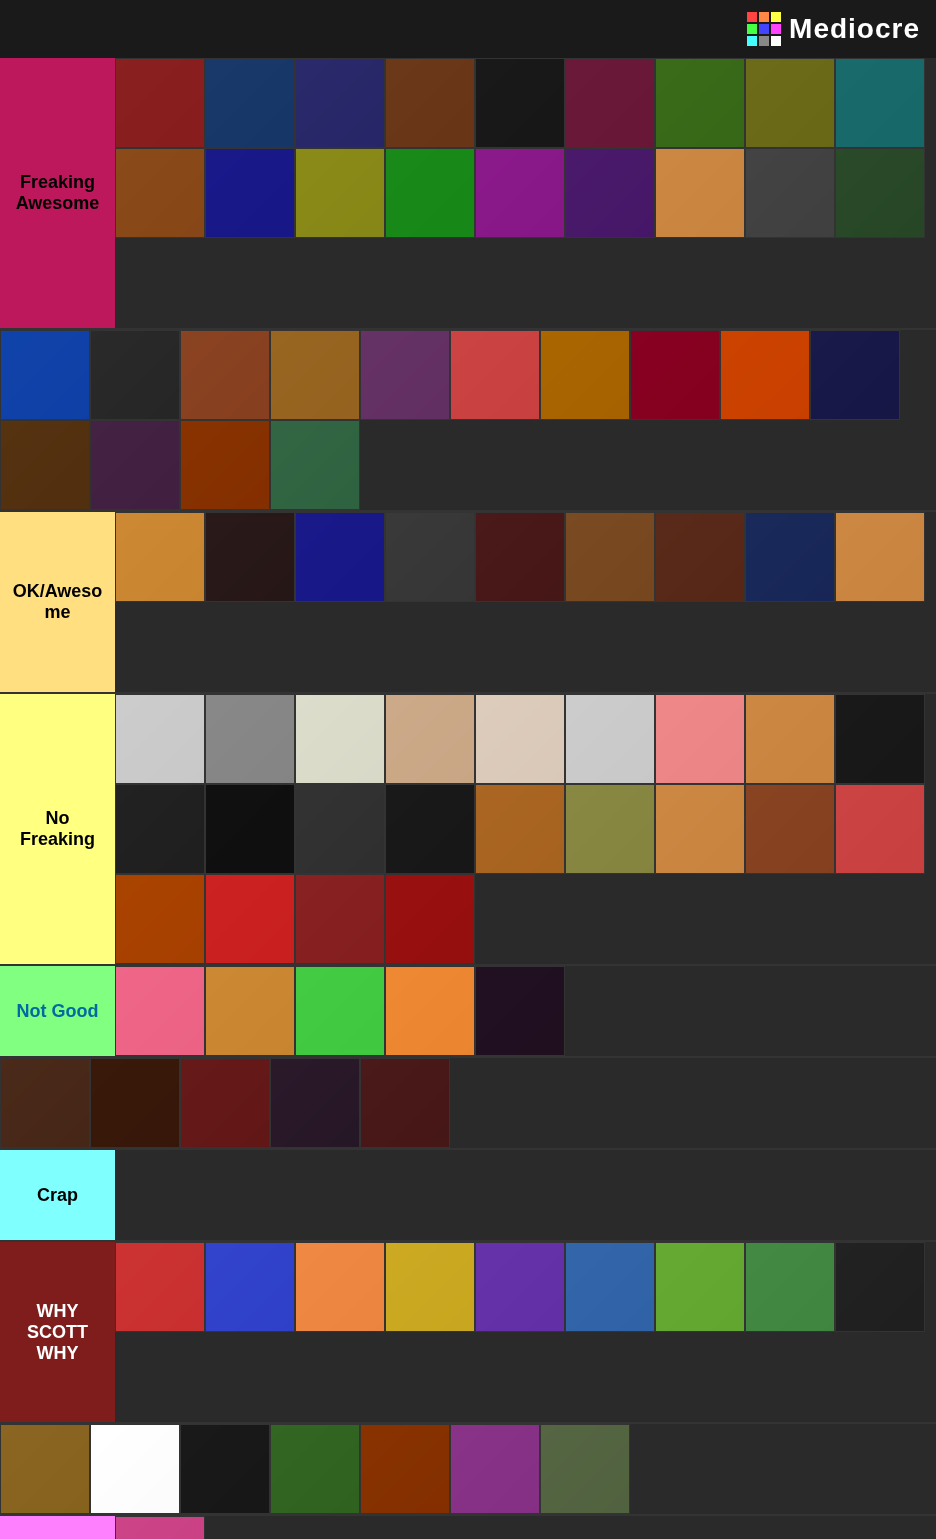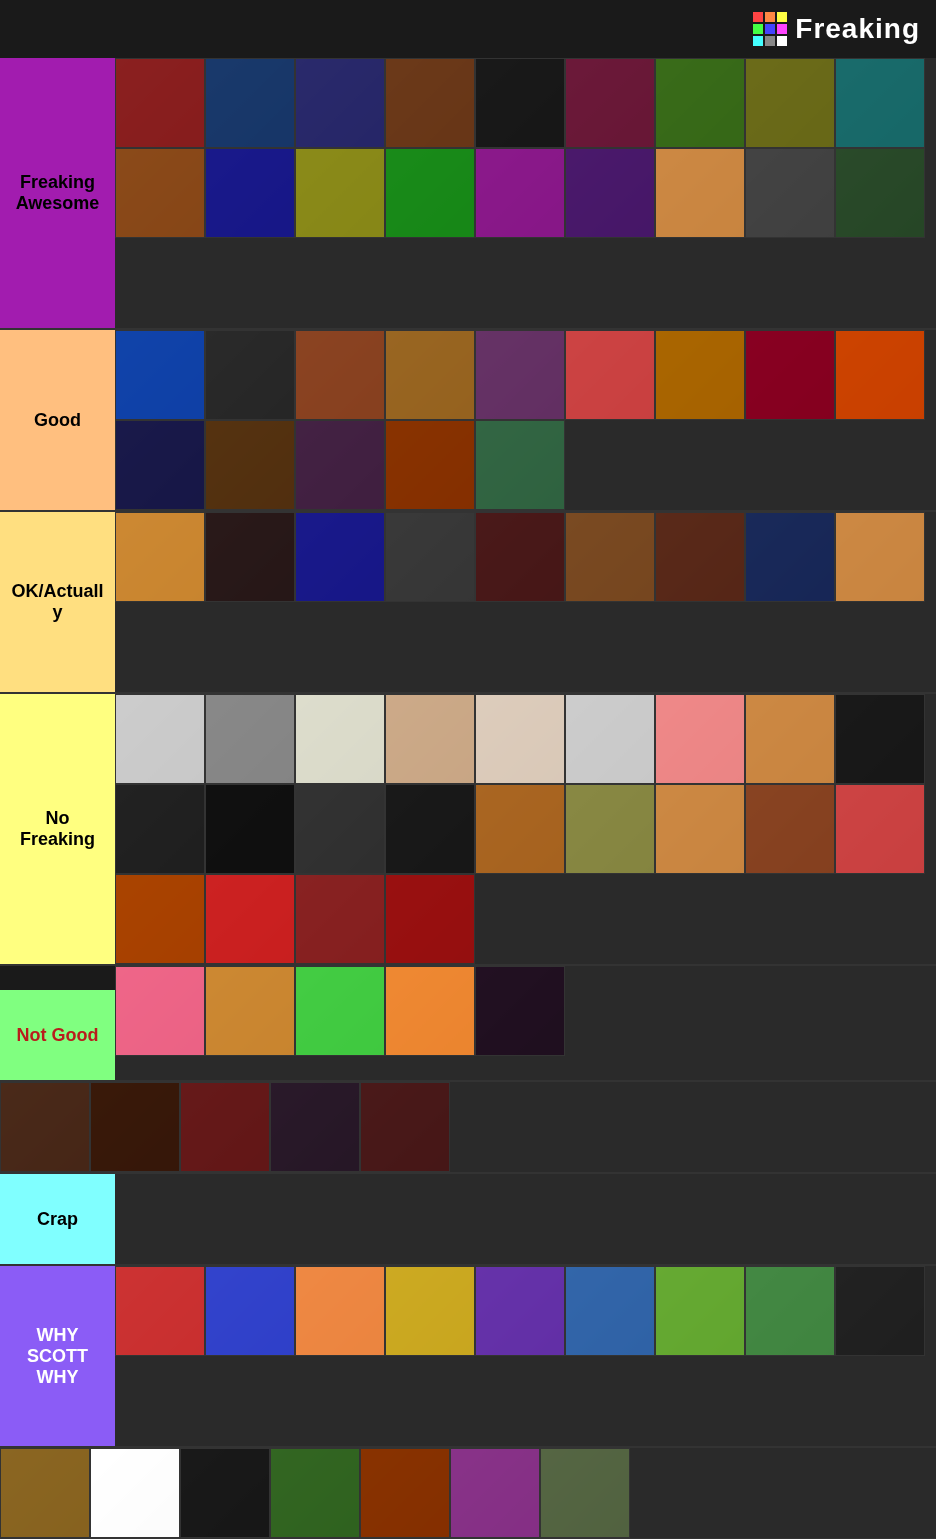--- a/index.html
+++ b/index.html
@@ -101,27 +101,27 @@
         <div class="logo-g1"></div>
         <div class="logo-g2"></div>
         <div class="logo-g3"></div>
         <div class="logo-g4"></div>
         <div class="logo-g5"></div>
         <div class="logo-g6"></div>
         <div class="logo-g7"></div>
         <div class="logo-g8"></div>
         <div class="logo-g9"></div>
       </div>
-      <span>Freaking</span>
+      <span>Mediocre</span>
     </div>
   </div>
 
   <div id="tier-rows-container">
       <div class="tier-row">
-        <div class="tier-label" style="background: #a21caf; color: rgb(0, 0, 0); min-height: 270px;">Freaking
+        <div class="tier-label" style="background: #be185d; color: rgb(0, 0, 0); min-height: 270px;">Freaking
 Awesome</div>
         <div class="tier-content" style="min-height: 270px;">
           <div class="tier-cell">
             <div class="tier-cell-inner" style="background: linear-gradient(135deg, rgb(139, 32, 32) 0%, rgb(99, 0, 0) 100%);">
               <div style="width:100%;height:100%;background:#8b2020;opacity:0.9;"></div>
             </div>
           </div>
           <div class="tier-cell">
             <div class="tier-cell-inner" style="background: linear-gradient(135deg, rgb(26, 58, 107) 0%, rgb(0, 18, 67) 100%);">
               <div style="width:100%;height:100%;background:#1a3a6b;opacity:0.9;"></div>
@@ -203,21 +203,20 @@
             </div>
           </div>
           <div class="tier-cell">
             <div class="tier-cell-inner" style="background: linear-gradient(135deg, rgb(42, 74, 42) 0%, rgb(2, 34, 2) 100%);">
               <div style="width:100%;height:100%;background:#2a4a2a;opacity:0.9;"></div>
             </div>
           </div>
         </div>
       </div>
       <div class="tier-row">
-        <div class="tier-label" style="background: rgb(255, 191, 127); color: rgb(0, 0, 0); min-height: 180px;">Good</div>
         <div class="tier-content" style="min-height: 180px;">
           <div class="tier-cell">
             <div class="tier-cell-inner" style="background: linear-gradient(135deg, rgb(17, 68, 170) 0%, rgb(0, 28, 130) 100%);">
               <div style="width:100%;height:100%;background:#1144aa;opacity:0.9;"></div>
             </div>
           </div>
           <div class="tier-cell">
             <div class="tier-cell-inner" style="background: linear-gradient(135deg, rgb(42, 42, 42) 0%, rgb(2, 2, 2) 100%);">
               <div style="width:100%;height:100%;background:#2a2a2a;opacity:0.9;"></div>
             </div>
@@ -278,21 +277,21 @@
             </div>
           </div>
           <div class="tier-cell">
             <div class="tier-cell-inner" style="background: linear-gradient(135deg, rgb(51, 102, 68) 0%, rgb(11, 62, 28) 100%);">
               <div style="width:100%;height:100%;background:#336644;opacity:0.9;"></div>
             </div>
           </div>
         </div>
       </div>
       <div class="tier-row">
-        <div class="tier-label" style="background: rgb(255, 223, 128); color: rgb(0, 0, 0); min-height: 180px;">OK/Actually</div>
+        <div class="tier-label" style="background: rgb(255, 223, 128); color: rgb(0, 0, 0); min-height: 180px;">OK/Awesome</div>
         <div class="tier-content" style="min-height: 180px;">
           <div class="tier-cell">
             <div class="tier-cell-inner" style="background: linear-gradient(135deg, rgb(204, 136, 51) 0%, rgb(164, 96, 11) 100%);">
               <div style="width:100%;height:100%;background:#cc8833;opacity:0.9;"></div>
             </div>
           </div>
           <div class="tier-cell">
             <div class="tier-cell-inner" style="background: linear-gradient(135deg, rgb(42, 26, 26) 0%, rgb(2, 0, 0) 100%);">
               <div style="width:100%;height:100%;background:#2a1a1a;opacity:0.9;"></div>
             </div>
@@ -443,21 +442,21 @@
             </div>
           </div>
           <div class="tier-cell">
             <div class="tier-cell-inner" style="background: linear-gradient(135deg, rgb(153, 17, 17) 0%, rgb(113, 0, 0) 100%);">
               <div style="width:100%;height:100%;background:#991111;opacity:0.9;"></div>
             </div>
           </div>
         </div>
       </div>
       <div class="tier-row">
-        <div class="tier-label" style="background: rgb(128, 255, 128); color: #b91c1c; min-height: 90px; margin-top: 24px;">Not Good</div>
+        <div class="tier-label" style="background: rgb(128, 255, 128); color: #0369a1; min-height: 90px;">Not Good</div>
         <div class="tier-content" style="min-height: 90px;">
           <div class="tier-cell">
             <div class="tier-cell-inner" style="background: linear-gradient(135deg, rgb(238, 102, 136) 0%, rgb(198, 62, 96) 100%);">
               <div style="width:100%;height:100%;background:#ee6688;opacity:0.9;"></div>
             </div>
           </div>
           <div class="tier-cell">
             <div class="tier-cell-inner" style="background: linear-gradient(135deg, rgb(204, 136, 51) 0%, rgb(164, 96, 11) 100%);">
               <div style="width:100%;height:100%;background:#cc8833;opacity:0.9;"></div>
             </div>
@@ -506,21 +505,21 @@
               <div style="width:100%;height:100%;background:#4a1a1a;opacity:0.9;"></div>
             </div>
           </div>
         </div>
       </div>
       <div class="tier-row">
         <div class="tier-label" style="background: rgb(128, 255, 255); color: rgb(0, 0, 0); min-height: 90px;">Crap</div>
         <div class="tier-content" style="min-height: 90px;"></div>
       </div>
       <div class="tier-row">
-        <div class="tier-label" style="background: #8b5cf6; color: rgb(255, 255, 255); min-height: 180px;">WHY SCOTT
+        <div class="tier-label" style="background: #7f1d1d; color: rgb(255, 255, 255); min-height: 180px;">WHY SCOTT
 WHY</div>
         <div class="tier-content" style="min-height: 180px;">
           <div class="tier-cell">
             <div class="tier-cell-inner" style="background: linear-gradient(135deg, rgb(204, 51, 51) 0%, rgb(164, 11, 11) 100%);">
               <div style="width:100%;height:100%;background:#cc3333;opacity:0.9;"></div>
             </div>
           </div>
           <div class="tier-cell">
             <div class="tier-cell-inner" style="background: linear-gradient(135deg, rgb(51, 68, 204) 0%, rgb(11, 28, 164) 100%);">
               <div style="width:100%;height:100%;background:#3344cc;opacity:0.9;"></div>

